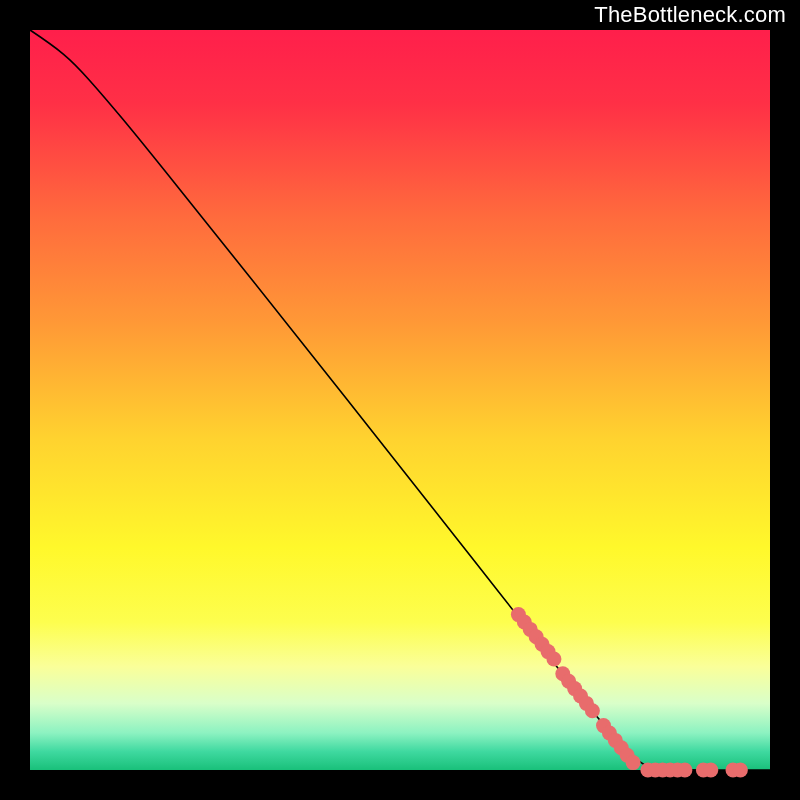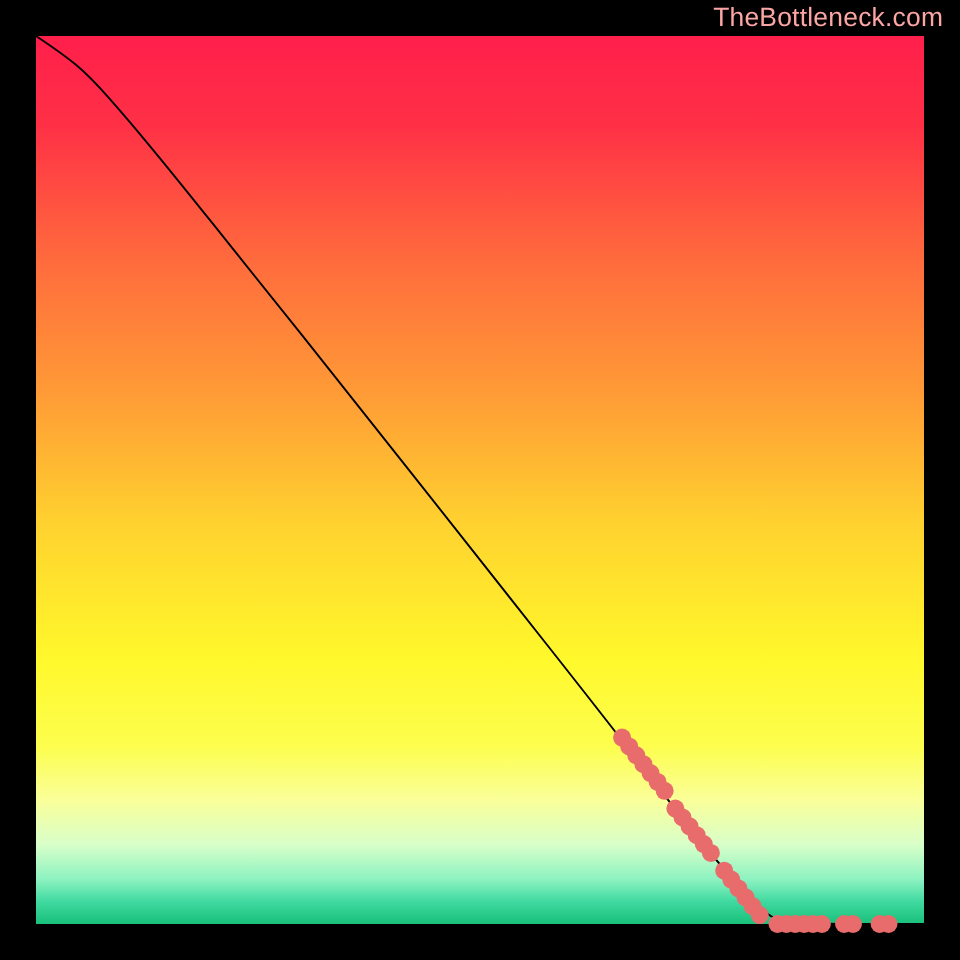--- a/index.html
+++ b/index.html
@@ -14,21 +14,21 @@
     position: relative;
     width: 800px;
     height: 800px;
   }
   .attribution {
     position: absolute;
     top: 2px;
     right: 14px;
     font-family: Arial, Helvetica, sans-serif;
     font-size: 22px;
-    color: #fca5a5;
+    color: #ffffff;
     font-weight: 500;
     letter-spacing: 0.2px;
   }
   svg {
     position: absolute;
     left: 0;
     top: 0;
   }
 </style>
 </head>

